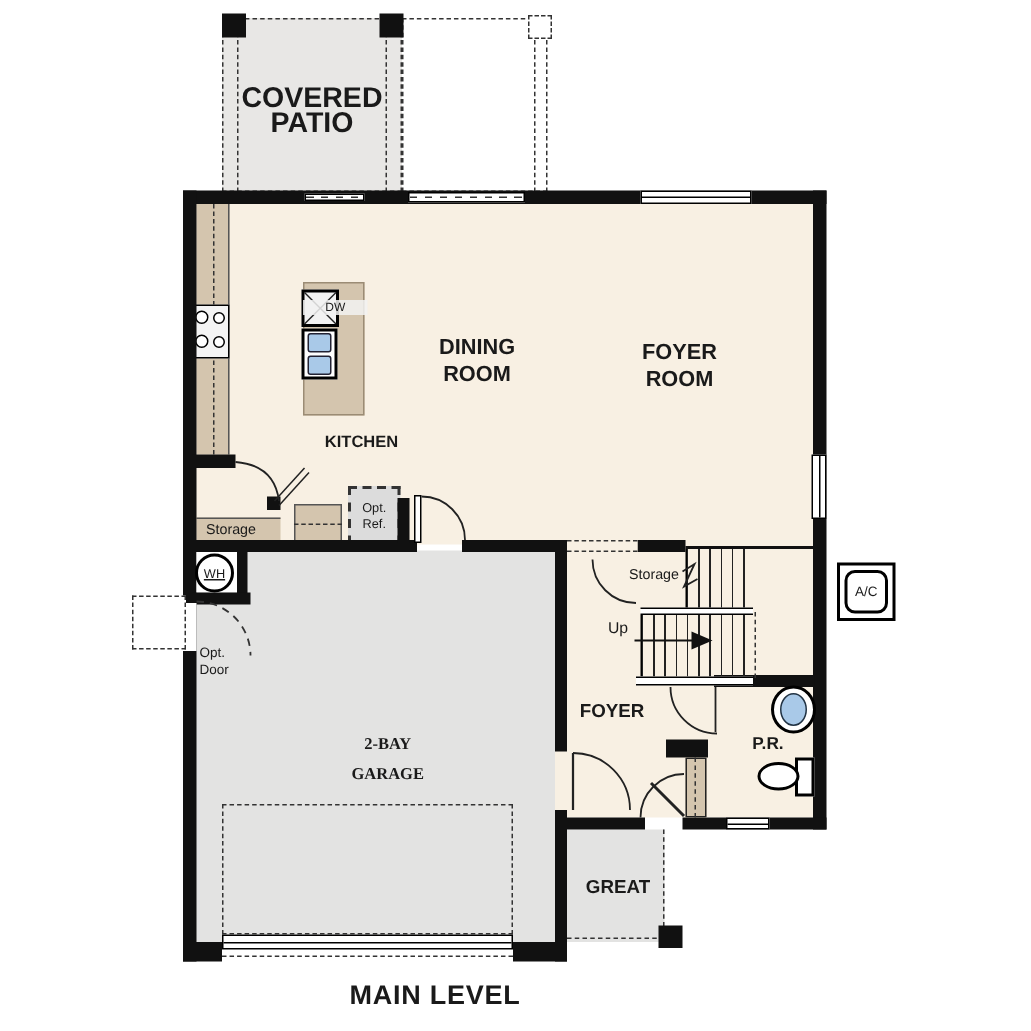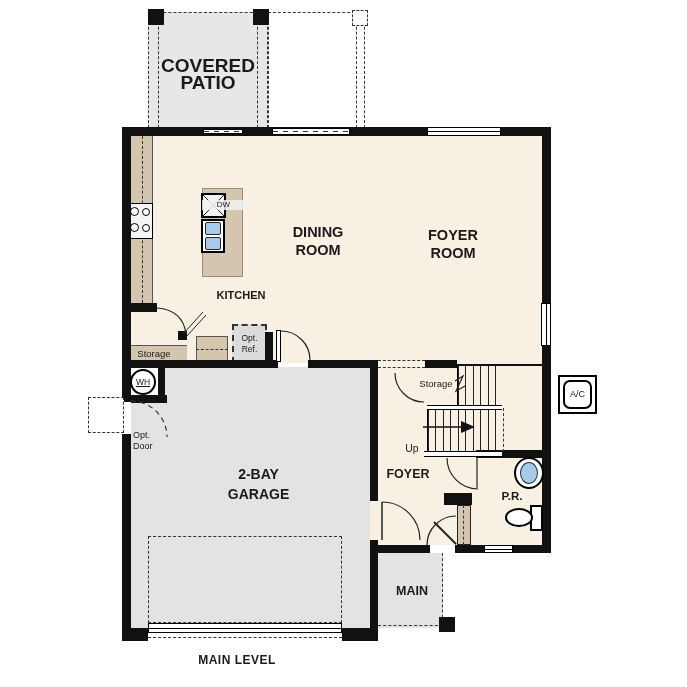--- a/index.html
+++ b/index.html
@@ -136,24 +136,24 @@
 ROOM</div>
   <div class="lbl b" style="left:408px;top:227px;width:90px;font-size:14.5px;line-height:17.5px;">FOYER
 ROOM</div>
   <div class="lbl b" style="left:196px;top:289px;width:90px;font-size:11px;">KITCHEN</div>
   <div class="lbl" style="left:132px;top:348px;width:44px;font-size:9.5px;">Storage</div>
   <div class="lbl" style="left:232px;top:333px;width:35px;font-size:8.5px;line-height:10.5px;">Opt.
 Ref.</div>
   <div class="lbl" style="left:130px;top:377px;width:26px;font-size:8.5px;text-decoration:underline;">WH</div>
   <div class="lbl" style="left:133px;top:430px;width:36px;font-size:9px;line-height:11px;text-align:left;">Opt.
 Door</div>
-  <div class="lbl b" style="left:196px;top:464px;width:125px;font-size:14px;line-height:20px;">2-BAY
+  <div class="lbl b" style="left:196px;top:486px;width:125px;font-size:11px;line-height:20px;font-family:Liberation Serif, serif;">2-BAY
 GARAGE</div>
   <div class="lbl" style="left:416px;top:378px;width:40px;font-size:9.5px;">Storage</div>
-  <div class="lbl" style="left:399px;top:442px;width:26px;font-size:10.5px;">Up</div>
+  <div class="lbl" style="left:399px;top:413px;width:26px;font-size:10.5px;">Up</div>
   <div class="lbl b" style="left:382px;top:467px;width:52px;font-size:12.5px;">FOYER</div>
   <div class="lbl b" style="left:494px;top:490px;width:36px;font-size:11.5px;">P.R.</div>
-  <div class="lbl b" style="left:383px;top:584px;width:58px;font-size:12.5px;">MAIN</div>
+  <div class="lbl b" style="left:383px;top:584px;width:58px;font-size:12.5px;">GREAT</div>
   <div class="lbl" style="left:563px;top:389px;width:29px;font-size:9px;">A/C</div>
   <div class="lbl" style="left:202px;top:200px;width:43px;font-size:8px;background:rgba(242,242,242,0.85);">DW</div>
-  <div class="lbl b" style="left:127px;top:653px;width:220px;font-size:12px;text-align:center;letter-spacing:0.5px;">MAIN LEVEL</div>
+  <div class="lbl b" style="left:127px;top:653px;width:220px;font-size:18px;text-align:right;letter-spacing:0.5px;">MAIN LEVEL</div>
 
 </div>
 
 </body></html>

